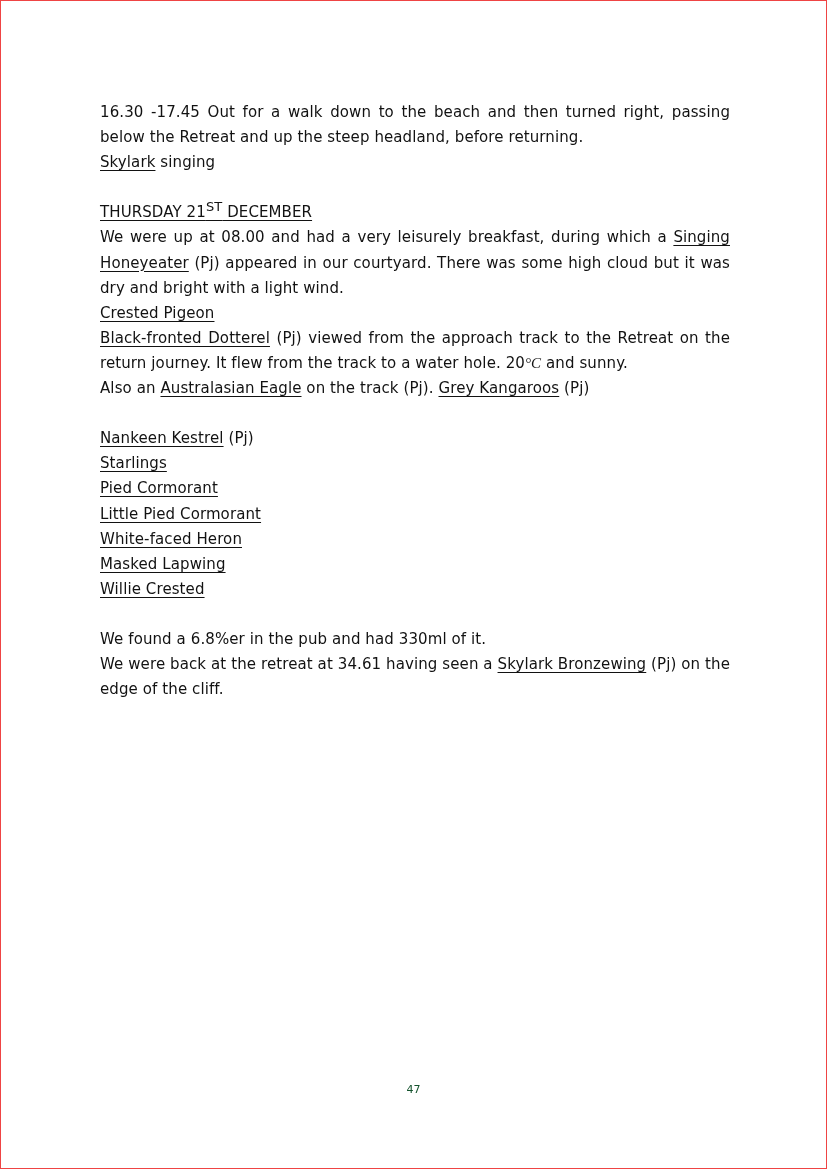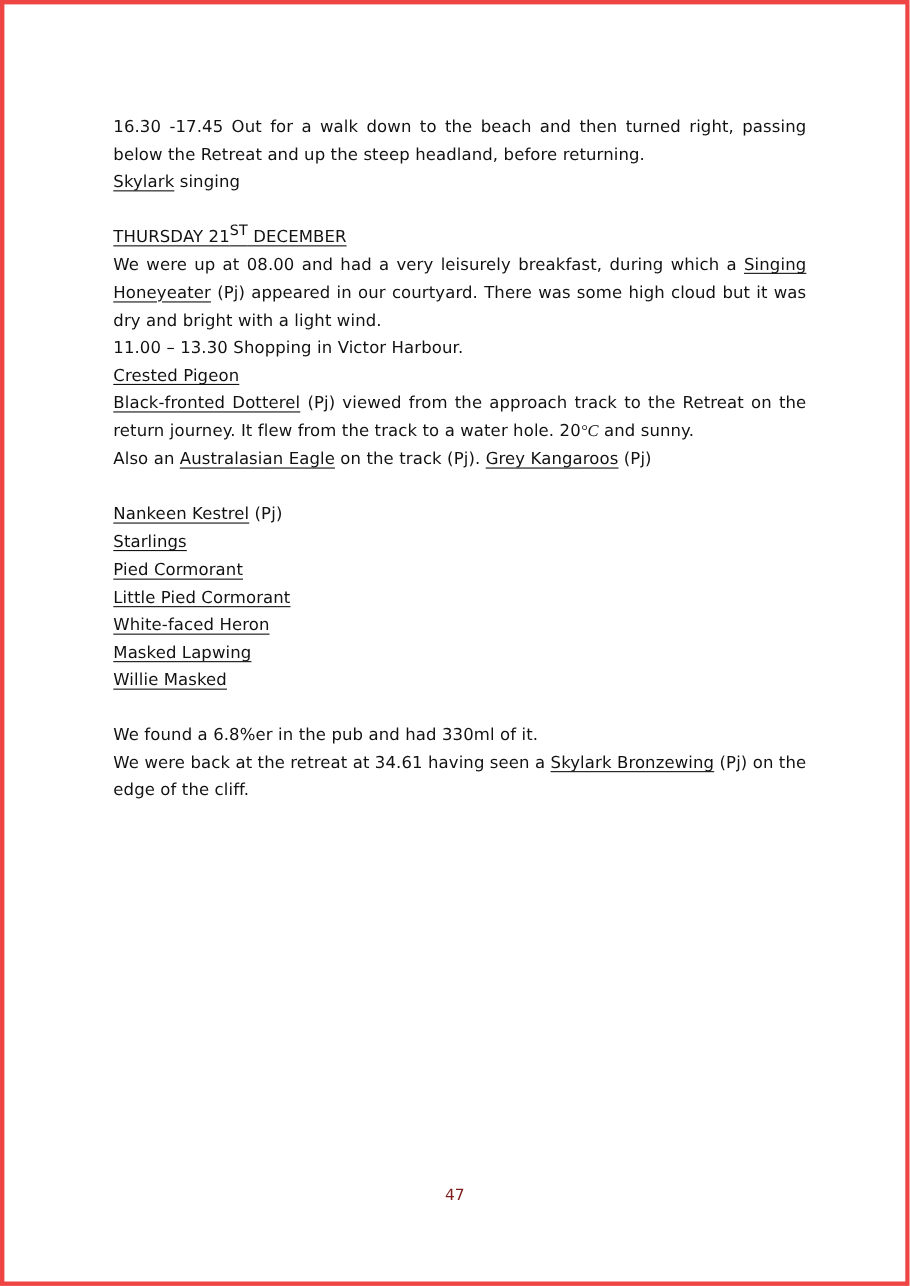--- a/index.html
+++ b/index.html
@@ -2,21 +2,21 @@
 <html><head>
 <meta charset="utf-8">
 <style>
   * { box-sizing: border-box; }
   html, body { margin: 0; padding: 0; background: #ffffff; }
   .page {
     position: relative;
     width: 827px;
     height: 1169px;
     background: #ffffff;
-    border: 4px solid #ef4444;
+    border: 1px solid #ef4444;
     overflow: hidden;
     font-family: "DejaVu Sans", sans-serif;
     color: #121212;
   }
   .content {
     position: absolute;
     top: 99px;
     left: 99px;
     width: 630px;
   }
@@ -39,45 +39,44 @@
   .deg {
     font-family: "Liberation Serif", serif;
     font-style: italic;
   }
   .footer {
     position: absolute;
     left: 0;
     right: 0;
     bottom: 70px;
     text-align: center;
-    font-size: 14px;
+    font-size: 11px;
     line-height: 16px;
-    color: #7f1d1d;
+    color: #14532d;
   }
 </style>
 </head>
 <body>
 
 <div class="page">
   <div class="content">
       <p class="para"><span>16.30 -17.45 Out for a walk down to the beach and then turned right, passing below the Retreat and up the steep headland, before returning.</span></p>
       <p class="para"><span class="u">Skylark</span><span> singing</span></p>
       <p class="para blank"></p>
       <p class="para heading"><span>THURSDAY 21</span><span class="sup">ST</span><span> DECEMBER</span></p>
       <p class="para"><span>We were up at 08.00 and had a very leisurely breakfast, during which a </span><span class="u">Singing Honeyeater</span><span> (Pj) appeared in our courtyard. There was some high cloud but it was dry and bright with a light wind.</span></p>
-      <p class="para"><span>11.00 – 13.30 Shopping in Victor Harbour.</span></p>
       <p class="para"><span class="u">Crested Pigeon</span></p>
       <p class="para"><span class="u">Black-fronted Dotterel</span><span> (Pj) viewed from the approach track to the Retreat on the return journey. It flew from the track to a water hole. 20</span><span class="deg">°C</span><span> and sunny.</span></p>
       <p class="para"><span>Also an </span><span class="u">Australasian Eagle</span><span> on the track (Pj). </span><span class="u">Grey Kangaroos</span><span> (Pj)</span></p>
       <p class="para blank"></p>
       <p class="para"><span class="u">Nankeen Kestrel</span><span> (Pj)</span></p>
       <p class="para"><span class="u">Starlings</span></p>
       <p class="para"><span class="u">Pied Cormorant</span></p>
       <p class="para"><span class="u">Little Pied Cormorant</span></p>
       <p class="para"><span class="u">White-faced Heron</span></p>
       <p class="para"><span class="u">Masked Lapwing</span></p>
-      <p class="para"><span class="u">Willie Masked</span></p>
+      <p class="para"><span class="u">Willie Crested</span></p>
       <p class="para blank"></p>
       <p class="para"><span>We found a 6.8%er in the pub and had 330ml of it.</span></p>
       <p class="para"><span>We were back at the retreat at 34.61 having seen a </span><span class="u">Skylark Bronzewing</span><span> (Pj) on the edge of the cliff.</span></p>
     </div>
   <div class="footer">47</div>
 </div>
 
 </body></html>

